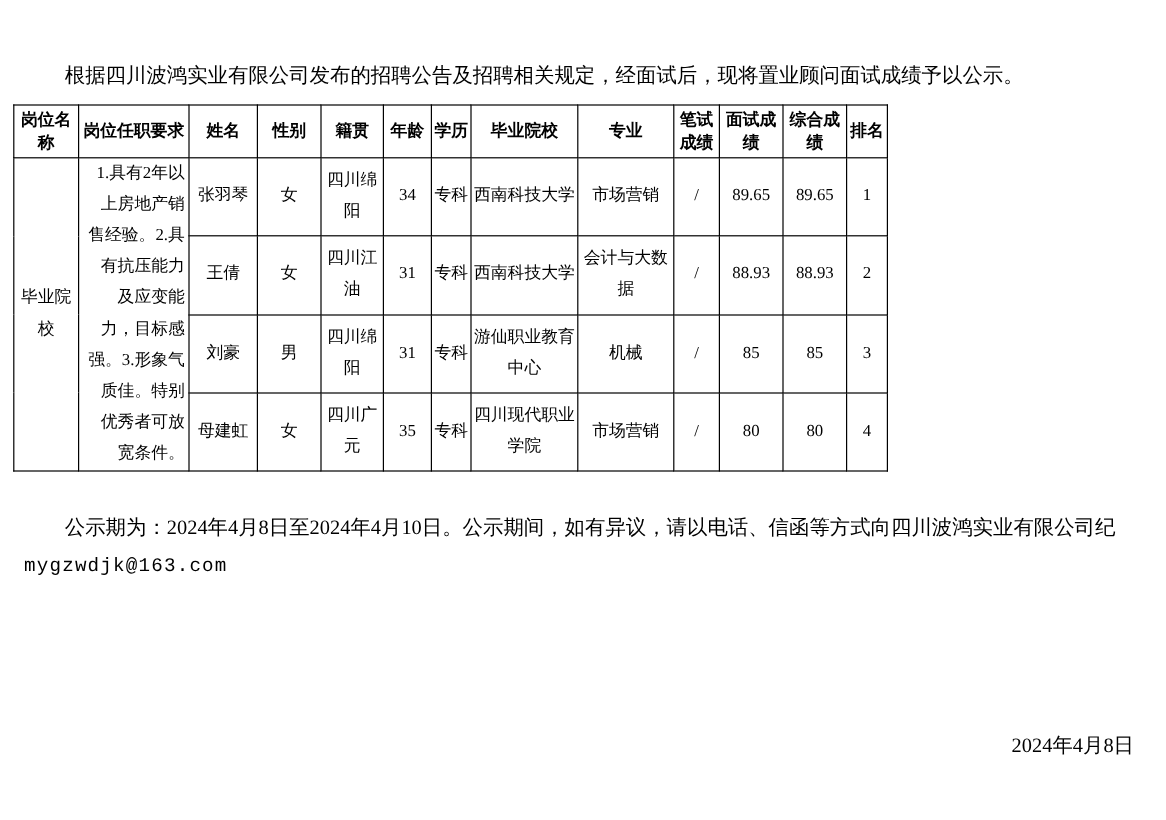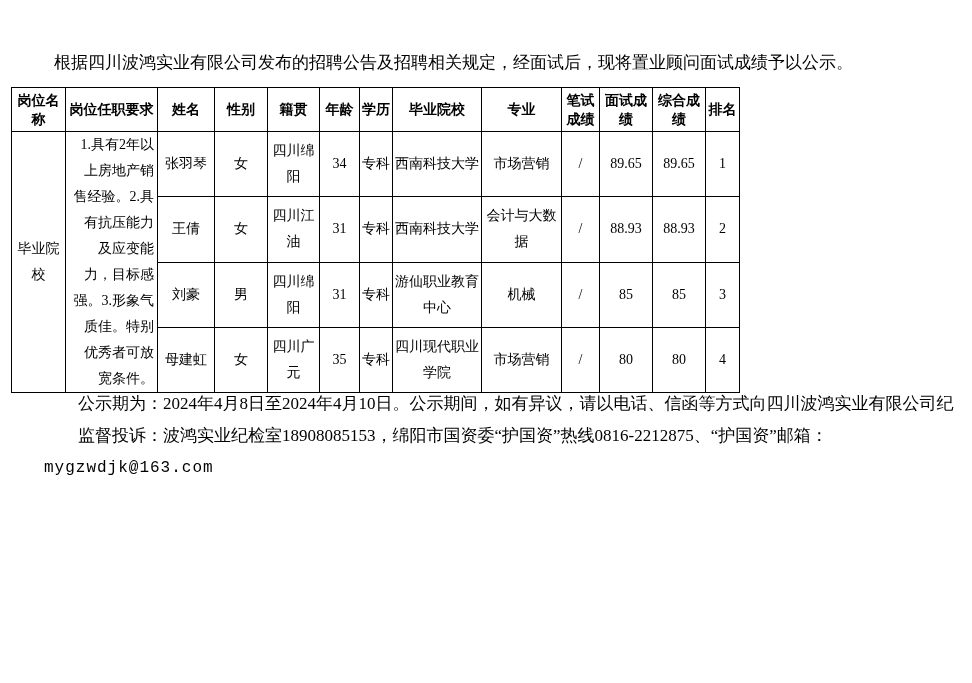--- a/index.html
+++ b/index.html
@@ -43,24 +43,23 @@
   }
   .score-table td { line-height: 26px; }
   .score-table tr.data-row { height: 61px; }
   .score-table td.req-cell {
     text-align: right;
     padding: 0 3px 0 6px;
     line-height: 26px;
   }
   .notice {
     position: absolute;
-    top: 388px; left: 20px; right: 24px;
+    top: 424px; left: 20px; right: 24px;
     font-size: 17px;
     line-height: 32px;
-    margin-left: 24px;
   }
   .notice .line { white-space: nowrap; }
   .notice .indent { text-indent: 2em; }
   .notice .email-line {
     font-family: Liberation Mono, monospace;
     font-size: 16px;
     letter-spacing: 1px;
   }
   .signature {
     position: absolute;
@@ -163,20 +162,20 @@
         <td>/</td>
         <td>80</td>
         <td>80</td>
         <td>4</td>
       </tr>
     </tbody>
   </table>
 
   <div class="notice">
     <div class="line indent">公示期为：2024年4月8日至2024年4月10日。公示期间，如有异议，请以电话、信函等方式向四川波鸿实业有限公司纪</div>
-    <div class="line indent">监督投诉：波鸿实业纪检室18908085153，绵阳市国资委“护国资”热线0816-2212875、“护国资”邮箱：</div>
     <div class="line email-line">mygzwdjk@163.com</div>
   </div>
 
   <div class="signature">
+    <div>2024年4月8日</div>
   </div>
 
 </div>
 
 </body></html>

